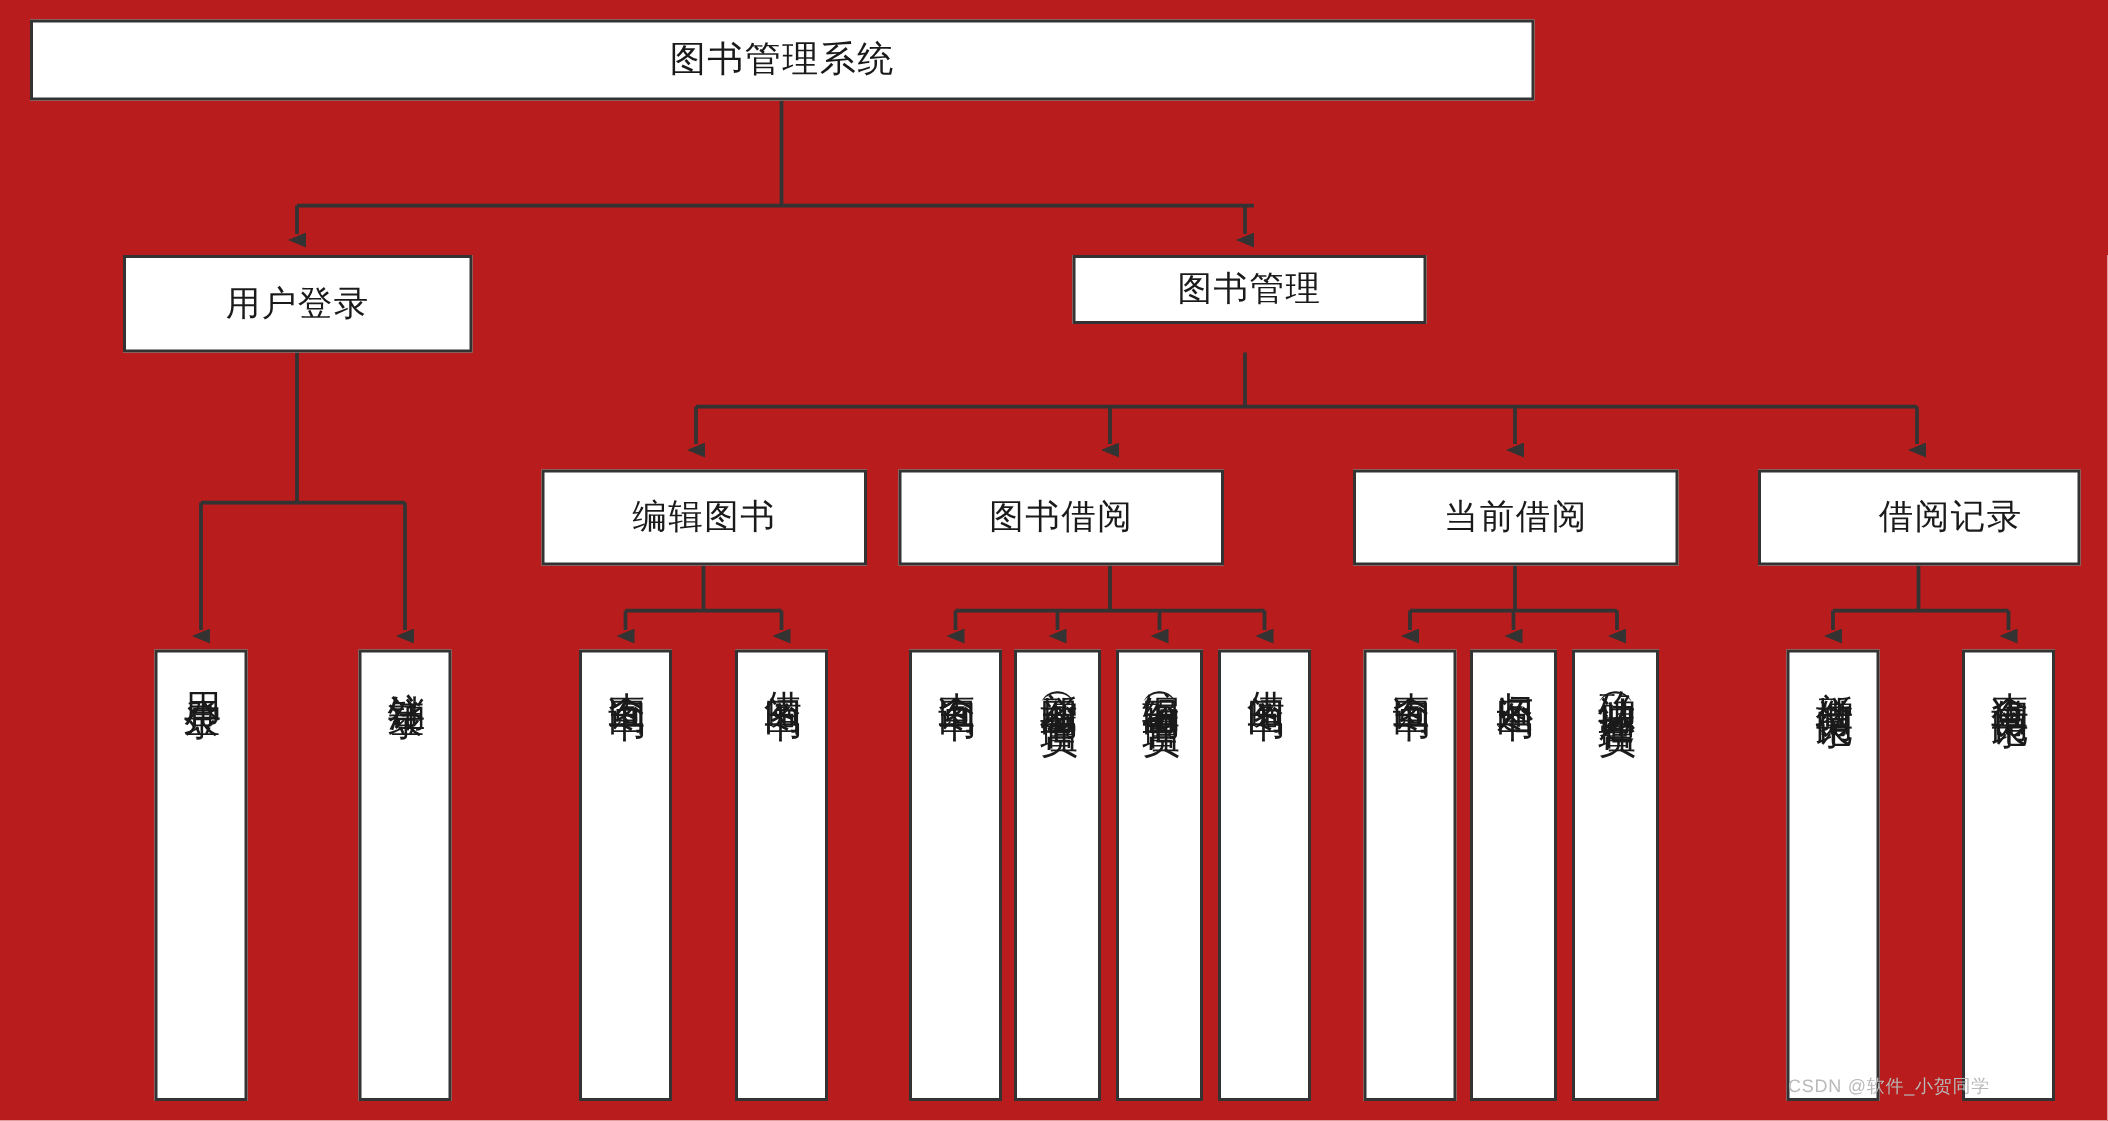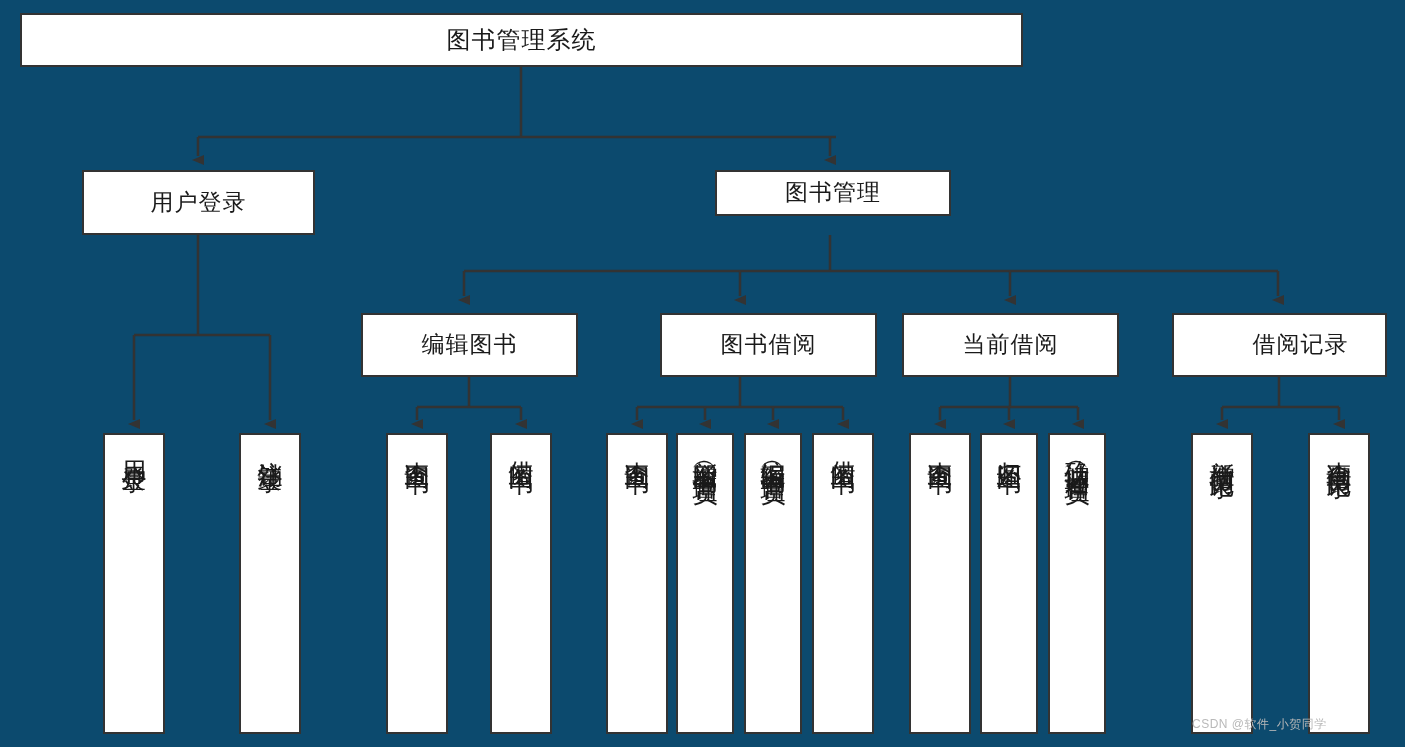--- a/index.html
+++ b/index.html
@@ -8,21 +8,21 @@
     padding: 0;
     background: #ffffff;
   }
   body {
     font-family: "Liberation Sans", "DejaVu Sans", sans-serif;
   }
   #canvas {
     position: relative;
     width: 1405px;
     height: 747px;
-    background: #0c4a6e;
+    background: #b91c1c;
     overflow: hidden;
   }
   #edges {
     position: absolute;
     left: 0;
     top: 0;
     width: 1405px;
     height: 747px;
     pointer-events: none;
   }
@@ -138,21 +138,21 @@
   <div class="node h" style="left:82px; top:170px; width:233px; height:65px;">
     <span class="lbl">用户登录</span>
   </div>
   <div class="node h" style="left:715px; top:170px; width:236px; height:46px;">
     <span class="lbl">图书管理</span>
   </div>
 
   <div class="node h" style="left:361px; top:313px; width:217px; height:64px;">
     <span class="lbl">编辑图书</span>
   </div>
-  <div class="node h" style="left:660px; top:313px; width:217px; height:64px;">
+  <div class="node h" style="left:599px; top:313px; width:217px; height:64px;">
     <span class="lbl">图书借阅</span>
   </div>
   <div class="node h" style="left:902px; top:313px; width:217px; height:64px;">
     <span class="lbl">当前借阅</span>
   </div>
   <div class="node h" style="left:1172px; top:313px; width:215px; height:64px;padding-left:42px;">
     <span class="lbl">借阅记录</span>
   </div>
 
   <div class="node v" style="left:103px; top:433px; width:62px; height:301px;">

